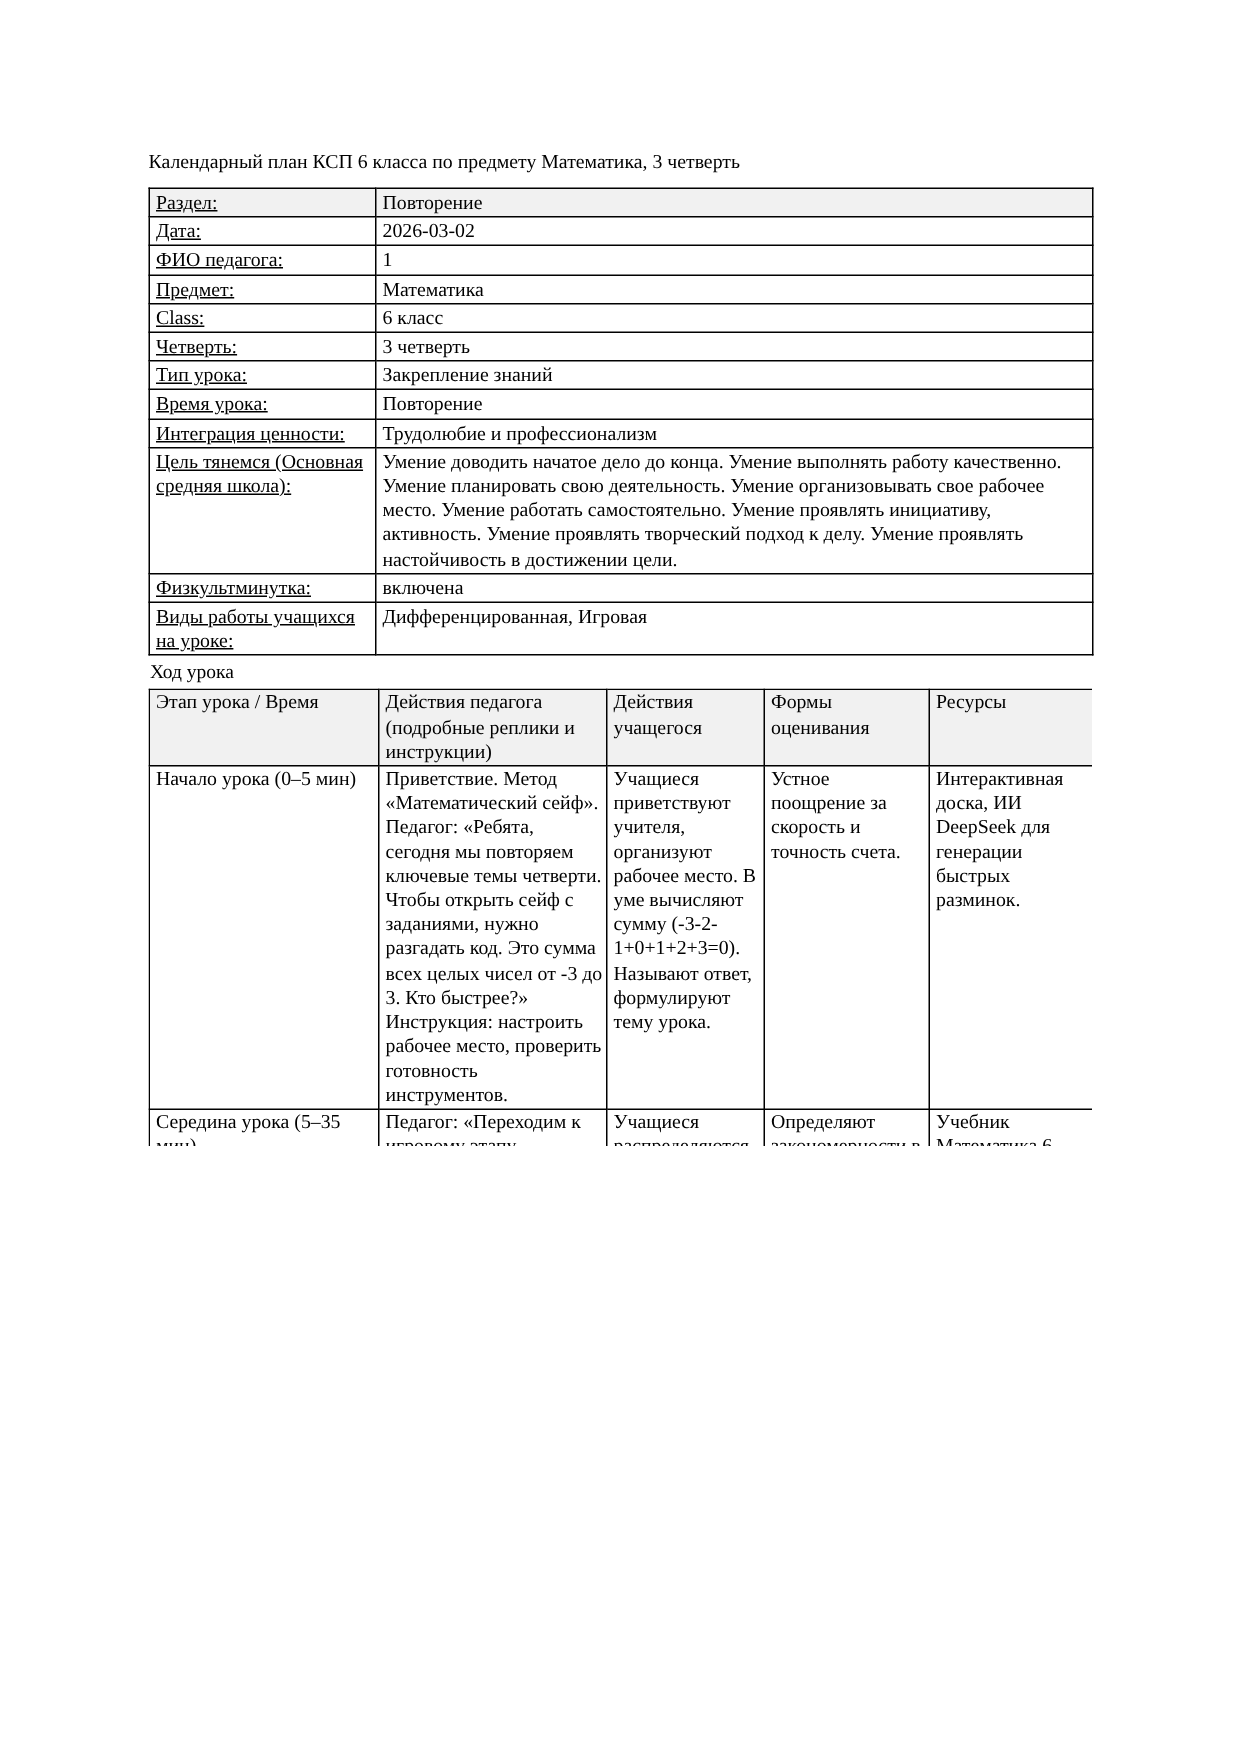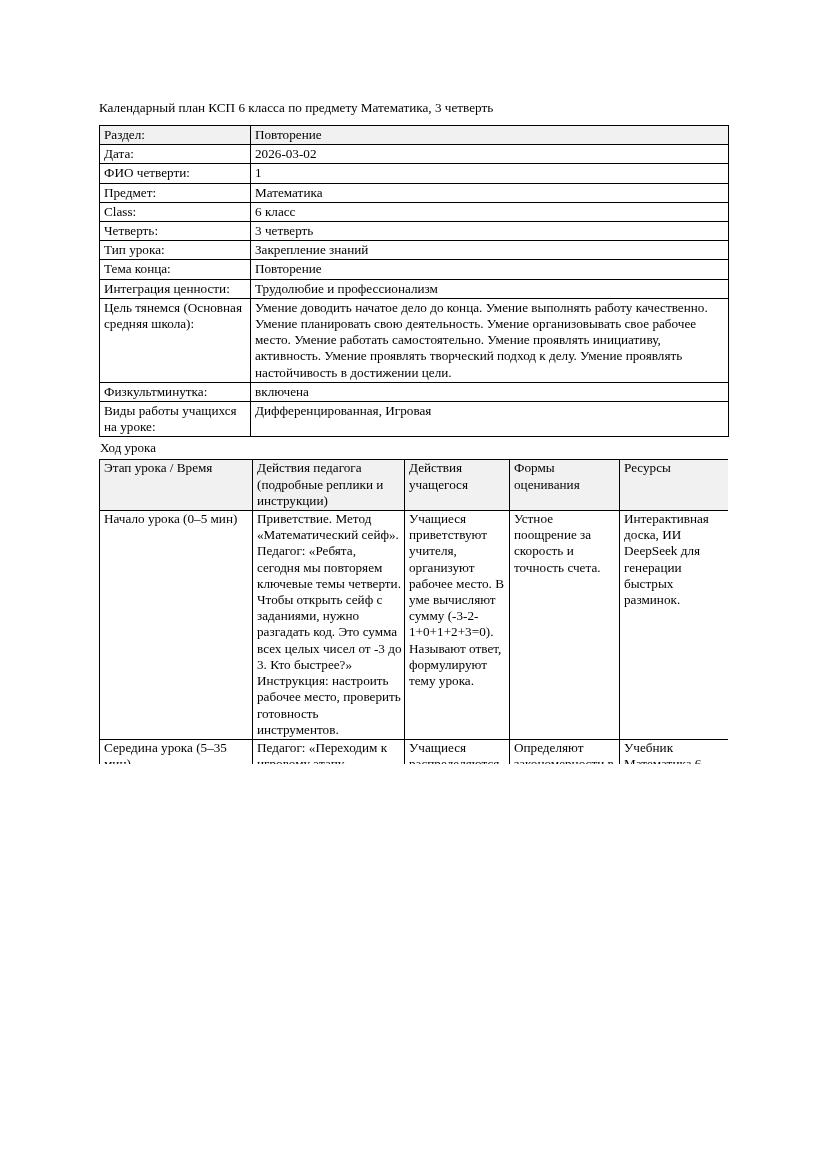--- a/index.html
+++ b/index.html
@@ -53,21 +53,21 @@
     line-height: 16.2px;
     font-weight: normal;
     text-align: left;
     overflow: visible;
     word-wrap: break-word;
   }
   
   .info-table col.c1 { width: 151px; }
   .info-table col.c2 { width: 478px; }
   .info-table tr.shaded td { background: #f1f1f1; }
-  .info-table td.key { white-space: normal; }
+  .info-table td.key { white-space: normal; text-decoration: underline; }
 
   
   .lesson-table col.l1 { width: 153px; }
   .lesson-table col.l2 { width: 152px; }
   .lesson-table col.l3 { width: 105px; }
   .lesson-table col.l4 { width: 110px; }
   .lesson-table col.l5 { width: 109px; }
   .lesson-table thead td { background: #f1f1f1; }
   .lesson-table td {
     padding: 0 2px 1px 4px;
@@ -98,41 +98,41 @@
       <tbody>
         <tr class="shaded">
           <td class="key">Раздел:</td>
           <td>Повторение</td>
         </tr>
         <tr>
           <td class="key">Дата:</td>
           <td>2026-03-02</td>
         </tr>
         <tr>
-          <td class="key">ФИО четверти:</td>
+          <td class="key">ФИО педагога:</td>
           <td>1</td>
         </tr>
         <tr>
           <td class="key">Предмет:</td>
           <td>Математика</td>
         </tr>
         <tr>
           <td class="key">Class:</td>
           <td>6 класс</td>
         </tr>
         <tr>
           <td class="key">Четверть:</td>
           <td>3 четверть</td>
         </tr>
         <tr>
           <td class="key">Тип урока:</td>
           <td>Закрепление знаний</td>
         </tr>
         <tr>
-          <td class="key">Тема конца:</td>
+          <td class="key">Время урока:</td>
           <td>Повторение</td>
         </tr>
         <tr>
           <td class="key">Интеграция ценности:</td>
           <td>Трудолюбие и профессионализм</td>
         </tr>
         <tr>
           <td class="key">Цель тянемся (Основная средняя школа):</td>
           <td>Умение доводить начатое дело до конца. Умение выполнять работу качественно. Умение планировать свою деятельность. Умение организовывать свое рабочее место. Умение работать самостоятельно. Умение проявлять инициативу, активность. Умение проявлять творческий подход к делу. Умение проявлять настойчивость в достижении цели.</td>
         </tr>

